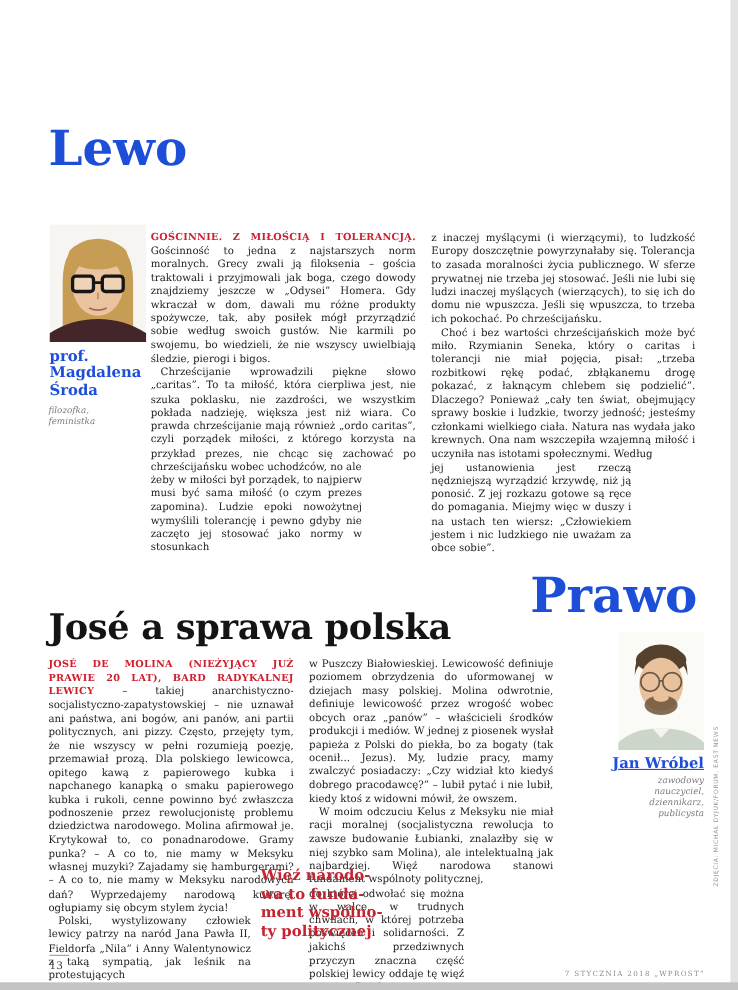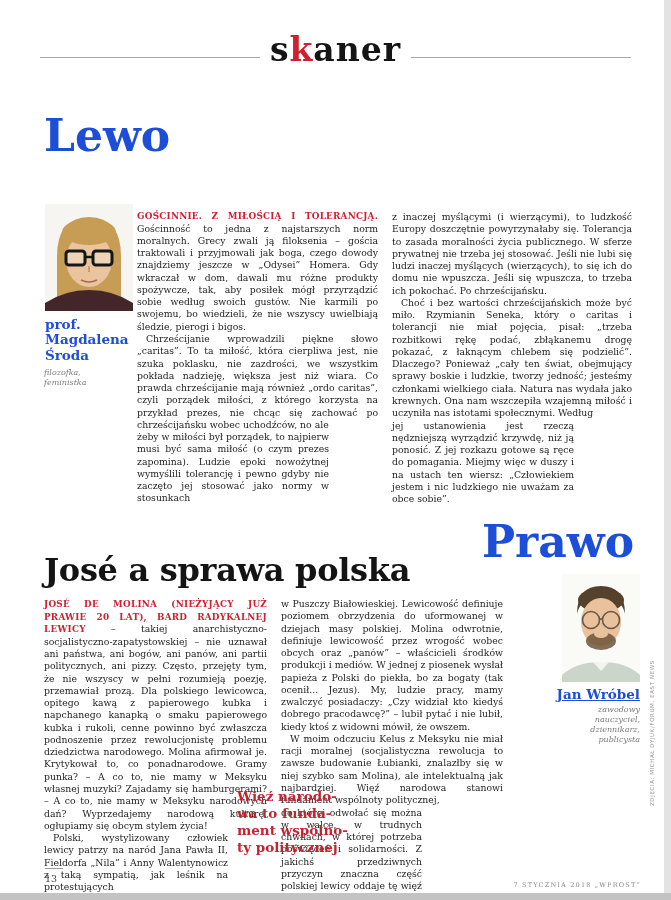--- a/index.html
+++ b/index.html
@@ -64,25 +64,20 @@
                transform-origin:0 0;font-family:"DejaVu Sans", sans-serif;
                font-size:5.5px;color:#9a9a9a;letter-spacing:0.6px;white-space:nowrap;}
   .edge-right{position:absolute;right:0;top:0;width:7px;height:100%;background:#e3e3e3;}
   .edge-bottom{position:absolute;left:0;bottom:0;width:100%;height:7px;background:#c3c3c3;}
 </style>
 </head>
 <body>
 
 <div class="page">
 
-  <div class="skaner-row">
-    <div class="hline"></div>
-    <div class="skaner-word"><span>s</span><span class="acc">k</span><span>aner</span></div>
-    <div class="hline"></div>
-  </div>
 
   <div class="sec-label lab-lewo">Lewo</div>
 
   <div class="photo ph1">
     <svg viewBox="0 0 88 107">
       <rect x="0" y="0" width="88" height="107" fill="#f6f5f2"></rect>
       <path d="M12,107 L12,52 Q12,14 44,13 Q76,14 76,52 L76,107 Z" fill="#c79c55"></path>
       <ellipse cx="44" cy="56" rx="23" ry="27" fill="#eac49e"></ellipse>
       <ellipse cx="44" cy="28" rx="27" ry="13" fill="#c79c55"></ellipse>
       <rect x="21" y="47" width="19" height="14" rx="3" fill="#ffffff" fill-opacity="0.25" stroke="#161616" stroke-width="3"></rect>

